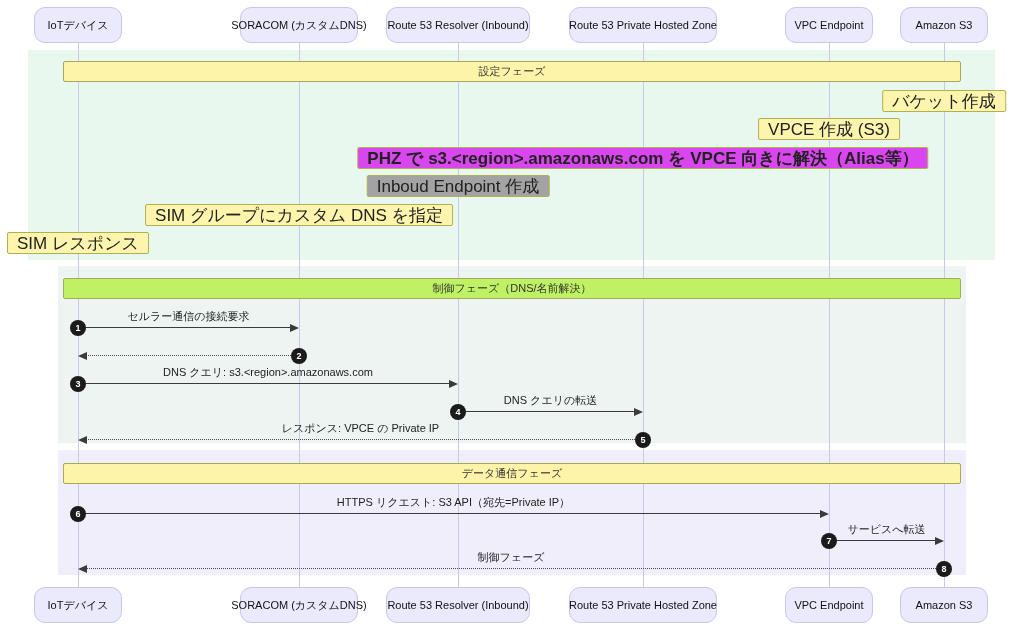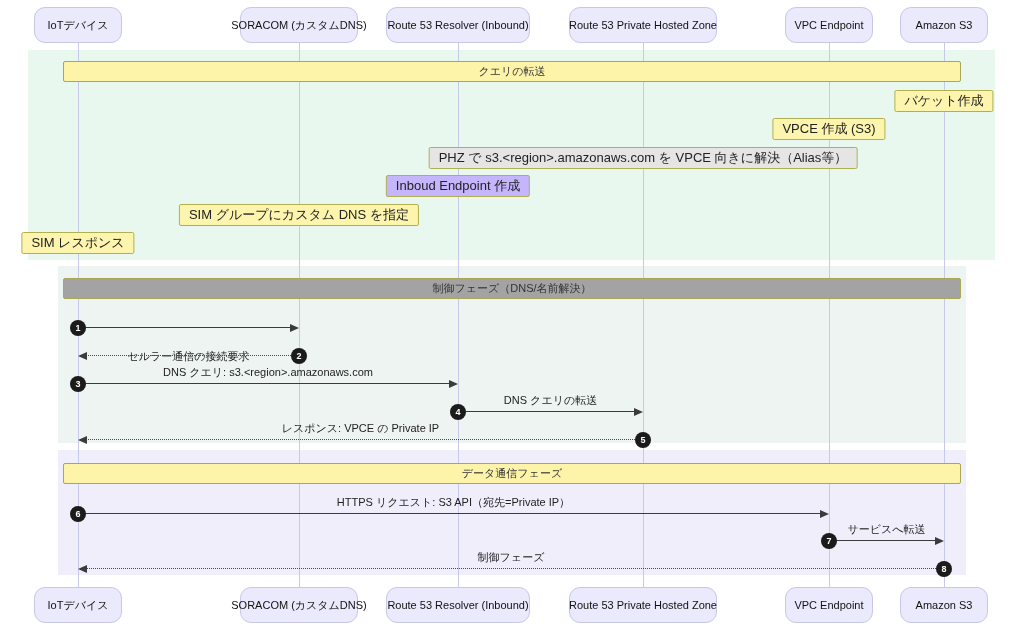--- a/index.html
+++ b/index.html
@@ -13,21 +13,21 @@
     font-size:11px;color:#333;border-radius:2px;box-sizing:border-box;
   }
   .lifeline{position:absolute;width:1px;}
   .actor-box{
     position:absolute;display:flex;align-items:center;justify-content:center;
     font-size:11px;color:#111;border-radius:11px;box-sizing:border-box;
     white-space:nowrap;
   }
   .note{
     position:absolute;display:flex;align-items:center;justify-content:center;
-    font-size:13px;color:#222;border-radius:2px;box-sizing:border-box;
+    font-size:17px;color:#222;border-radius:2px;box-sizing:border-box;
     padding:0 9px;white-space:nowrap;height:22px;transform:translateX(-50%);
   }
   .msg-line{position:absolute;height:0;}
   .msg-line.solid{border-top:1.5px solid #3b3b3b;}
   .msg-line.dotted{border-top:1.6px dotted #4a4a4a;}
   .arrow-head{position:absolute;width:0;height:0;border-top:4px solid transparent;border-bottom:4px solid transparent;}
   .msg-label{
     position:absolute;font-size:11px;color:#222;white-space:nowrap;
     transform:translateX(-50%);line-height:13px;
   }
@@ -43,32 +43,32 @@
 <div id="diagram">
     <div class="phase-rect" style="left: 28px; top: 50px; width: 967px; height: 210px; background: rgb(233, 248, 238);"></div>
     <div class="phase-rect" style="left: 58px; top: 266px; width: 908px; height: 177px; background: rgb(237, 244, 241);"></div>
     <div class="phase-rect" style="left: 58px; top: 450px; width: 908px; height: 125px; background: rgb(240, 238, 251);"></div>
     <div class="lifeline" style="left: 78px; top: 43px; height: 544px; background: rgb(200, 200, 234);"></div>
     <div class="lifeline" style="left: 299px; top: 43px; height: 544px; background: rgb(200, 200, 234);"></div>
     <div class="lifeline" style="left: 458px; top: 43px; height: 544px; background: rgb(200, 200, 234);"></div>
     <div class="lifeline" style="left: 643px; top: 43px; height: 544px; background: rgb(200, 200, 234);"></div>
     <div class="lifeline" style="left: 829px; top: 43px; height: 544px; background: rgb(200, 200, 234);"></div>
     <div class="lifeline" style="left: 944px; top: 43px; height: 544px; background: rgb(200, 200, 234);"></div>
-    <div class="phase-band" style="left: 63px; top: 61px; width: 898px; height: 21px; background: rgb(253, 243, 169); border: 1px solid rgb(168, 168, 88);">クエリの転送</div>
-    <div class="phase-band" style="left: 63px; top: 278px; width: 898px; height: 21px; background: #a3a3a3; border: 1px solid rgb(168, 168, 88);">制御フェーズ（DNS/名前解決）</div>
+    <div class="phase-band" style="left: 63px; top: 61px; width: 898px; height: 21px; background: rgb(253, 243, 169); border: 1px solid rgb(168, 168, 88);">設定フェーズ</div>
+    <div class="phase-band" style="left: 63px; top: 278px; width: 898px; height: 21px; background: #bef264; border: 1px solid rgb(168, 168, 88);">制御フェーズ（DNS/名前解決）</div>
     <div class="phase-band" style="left: 63px; top: 463px; width: 898px; height: 21px; background: rgb(253, 243, 169); border: 1px solid rgb(168, 168, 88);">データ通信フェーズ</div>
     <div class="note" style="left: 944px; top: 90px; background: rgb(253, 244, 173); border: 1px solid rgb(176, 176, 82);">バケット作成</div>
     <div class="note" style="left: 829px; top: 118px; background: rgb(253, 244, 173); border: 1px solid rgb(176, 176, 82);">VPCE 作成 (S3)</div>
-    <div class="note" style="left: 643px; top: 147px; background: #e5e5e5; border: 1px solid rgb(176, 176, 82);">PHZ で s3.&lt;region&gt;.amazonaws.com を VPCE 向きに解決（Alias等）</div>
-    <div class="note" style="left: 458px; top: 175px; background: #c4b5fd; border: 1px solid rgb(176, 176, 82);">Inboud Endpoint 作成</div>
+    <div class="note" style="left: 643px; top: 147px; background: #d946ef; border: 1px solid rgb(176, 176, 82); font-weight: bold;">PHZ で s3.&lt;region&gt;.amazonaws.com を VPCE 向きに解決（Alias等）</div>
+    <div class="note" style="left: 458px; top: 175px; background: #a3a3a3; border: 1px solid rgb(176, 176, 82);">Inboud Endpoint 作成</div>
     <div class="note" style="left: 299px; top: 204px; background: rgb(253, 244, 173); border: 1px solid rgb(176, 176, 82);">SIM グループにカスタム DNS を指定</div>
     <div class="note" style="left: 78px; top: 232px; background: rgb(253, 244, 173); border: 1px solid rgb(176, 176, 82);">SIM レスポンス</div>
     <div class="msg-line solid" style="left: 78px; top: 327px; width: 213px;"></div>
     <div class="arrow-head" style="top: 324px; left: 290px; border-left: 9px solid rgb(59, 59, 59);"></div>
-    <div class="msg-label" style="left: 188.5px; top: 310px; margin-top: 40px;">セルラー通信の接続要求</div>
+    <div class="msg-label" style="left: 188.5px; top: 310px;">セルラー通信の接続要求</div>
     <div class="num-circle" style="left: 78px; top: 328px; background: rgb(27, 27, 27); color: rgb(255, 255, 255);">1</div>
     <div class="msg-line dotted" style="left: 86px; top: 355px; width: 213px;"></div>
     <div class="arrow-head" style="top: 352px; left: 78px; border-right: 9px solid rgb(59, 59, 59);"></div>
     <div class="num-circle" style="left: 299px; top: 356px; background: rgb(27, 27, 27); color: rgb(255, 255, 255);">2</div>
     <div class="msg-line solid" style="left: 78px; top: 383px; width: 372px;"></div>
     <div class="arrow-head" style="top: 380px; left: 449px; border-left: 9px solid rgb(59, 59, 59);"></div>
     <div class="msg-label" style="left: 268px; top: 366px;">DNS クエリ: s3.&lt;region&gt;.amazonaws.com</div>
     <div class="num-circle" style="left: 78px; top: 384px; background: rgb(27, 27, 27); color: rgb(255, 255, 255);">3</div>
     <div class="msg-line solid" style="left: 458px; top: 411px; width: 177px;"></div>
     <div class="arrow-head" style="top: 408px; left: 634px; border-left: 9px solid rgb(59, 59, 59);"></div>

